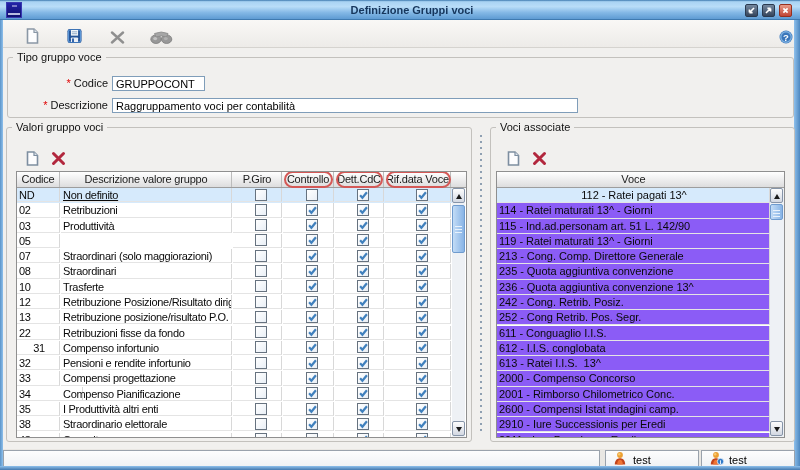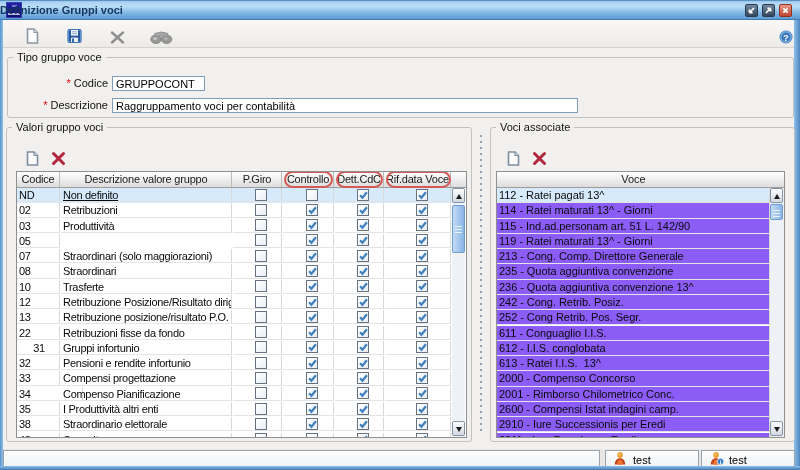--- a/index.html
+++ b/index.html
@@ -7,21 +7,21 @@
 #win { position:absolute; inset:0; }
 
 
 #titlebar { position:absolute; left:0; top:0; width:800px; height:20px;
   background:linear-gradient(180deg,#3c78ad 0%,#a9d3f3 9%,#b9ddf8 35%,#85b9e6 65%,#5e9bd3 100%);
   border-bottom:1px solid #3f7ab0; }
 #appicon { position:absolute; left:6px; top:2px; width:16px; height:16px;
   background:linear-gradient(180deg,#2222a8,#10106e); border:1px solid #3838b0; }
 #appicon:after { content:""; position:absolute; left:1px; bottom:2px; width:12px; height:2.5px; background:#b8bce0; }
 #appicon:before { content:""; position:absolute; left:5px; top:2px; width:5px; height:1.5px; background:#7a7ac8; }
-#title { position:absolute; left:0; top:4px; width:100%; font-size:11px; font-weight:bold; color:#16365c; letter-spacing:0px; }
+#title { position:absolute; left:0; top:4px; width:100%; text-align:center; font-size:11px; font-weight:bold; color:#16365c; letter-spacing:0px;padding-left:24px; }
 .wbtn { position:absolute; top:4px; width:13px; height:13px; border-radius:2px; }
 .wbtn svg { position:absolute; left:0; top:0; }
 #wb1 { left:745px; background:linear-gradient(180deg,#74879e,#35455c); border:1px solid #2a3a50; }
 #wb2 { left:762px; background:linear-gradient(180deg,#74879e,#35455c); border:1px solid #2a3a50; }
 #wb3 { left:779px; background:linear-gradient(180deg,#e89a88,#c14534); border:1px solid #96301e; }
 
 
 #bleft { position:absolute; left:0; top:20px; width:3px; height:447px; background:linear-gradient(90deg,#5c94c8,#8ec0ec); }
 #bright { position:absolute; left:794px; top:20px; width:6px; height:447px; background:linear-gradient(90deg,#8ec0ec,#4e88c0); }
 #bbottom { position:absolute; left:0; top:466px; width:800px; height:4px; background:linear-gradient(180deg,#8ec0ec,#4478ae); }
@@ -436,21 +436,21 @@
         <div class="tc cc" style="left:368px;width:66px;">
           <i class="cb">
             <svg viewBox="0 0 11 11" width="11" height="11">
               <path d="M2.1 5.3 L4.4 7.8 L8.9 2.2" fill="none" stroke="#4080bd" stroke-width="2.2"></path>
             </svg>
           </i>
         </div>
       </div>
 <div class="trow" style="top:168.8px;">
         <div class="tc" style="left:0;width:43px;text-align:center;">31</div>
-        <div class="tc" style="left:44px;width:171px;">Gruppi infortunio</div>
+        <div class="tc" style="left:44px;width:171px;">Compenso infortunio</div>
         <div class="tc cc" style="left:216px;width:49px;">
           <i class="cb"></i>
         </div>
         <div class="tc cc" style="left:266px;width:51px;">
           <i class="cb">
             <svg viewBox="0 0 11 11" width="11" height="11">
               <path d="M2.1 5.3 L4.4 7.8 L8.9 2.2" fill="none" stroke="#4080bd" stroke-width="2.2"></path>
             </svg>
           </i>
         </div>
@@ -661,21 +661,21 @@
         </svg></div>
     <div class="tbi" style="position:absolute;left:41px;top:23px;"><svg viewBox="0 0 15 15" width="15" height="15">
           <path d="M2.5 2.5 L12.5 12.5 M12.5 2.5 L2.5 12.5" stroke="#b2273d" stroke-width="3" stroke-linecap="round"></path>
         </svg></div>
   </div>
 
   <div id="lst">
     <div id="lhead">
         <span>Voce</span>
       </div>
-<div class="lrow sel" style="top:16.0px;">112 - Ratei pagati 13^</div>
+<div class="lrow sel" style="top:16.0px;text-align:center;">112 - Ratei pagati 13^</div>
 <div class="lrow" style="top:31.3px;">114 - Ratei maturati 13^ - Giorni</div>
 <div class="lrow" style="top:46.6px;">115 - Ind.ad.personam art. 51 L. 142/90</div>
 <div class="lrow" style="top:61.8px;">119 - Ratei maturati 13^ - Giorni</div>
 <div class="lrow" style="top:77.1px;">213 - Cong. Comp. Direttore Generale</div>
 <div class="lrow" style="top:92.4px;">235 - Quota aggiuntiva convenzione</div>
 <div class="lrow" style="top:107.7px;">236 - Quota aggiuntiva convenzione 13^</div>
 <div class="lrow" style="top:123.0px;">242 - Cong. Retrib. Posiz.</div>
 <div class="lrow" style="top:138.2px;">252 - Cong Retrib. Pos. Segr.</div>
 <div class="lrow" style="top:153.5px;">611 - Conguaglio I.I.S.</div>
 <div class="lrow" style="top:168.8px;">612 - I.I.S. conglobata</div>

